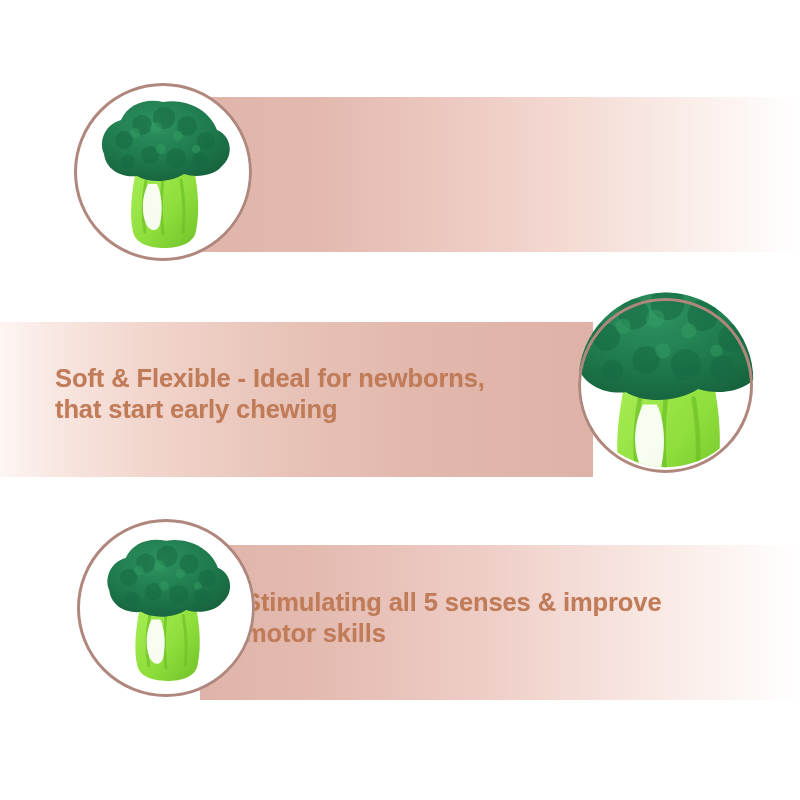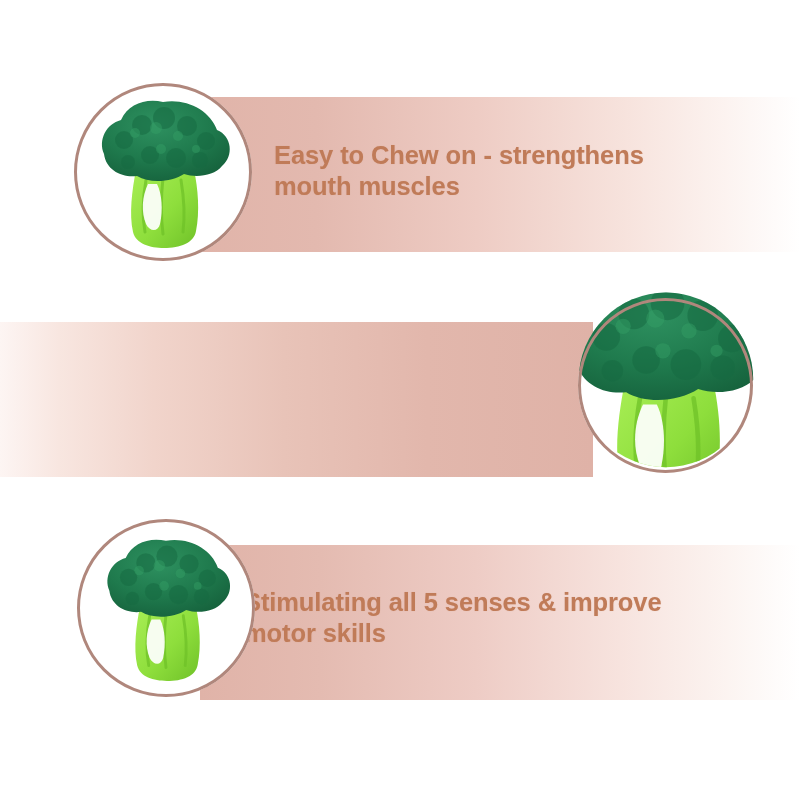--- a/index.html
+++ b/index.html
@@ -112,22 +112,20 @@
   .text-2 { left: 55px;  top: 363px; width: 520px; }
   .text-3 { left: 244px; top: 587px; width: 500px; }
 </style>
 </head>
 <body>
 
 <div id="stage">
 
   <div class="bar bar-1"></div>
 
-  <div class="feature-text text-1">Easy to Chew on - strengthens
-mouth muscles</div>
 
   <div class="badge badge-1">
     <div class="badge-clip">
       <svg class="broccoli" width="150" height="160" viewBox="0 0 150 160">
         <defs>
           <radialGradient id="floretG1" cx="42%" cy="30%" r="78%">
             <stop offset="0%" stop-color="#2e9160"></stop>
             <stop offset="55%" stop-color="#1f7a4d"></stop>
             <stop offset="100%" stop-color="#15603b"></stop>
           </radialGradient>
@@ -169,20 +167,22 @@
           <circle cx="108" cy="57" r="4"></circle>
           <circle cx="73" cy="57" r="5"></circle>
         </g>
       </svg>
     </div>
     <div class="badge-ring"></div>
   </div>
 
   <div class="bar bar-2"></div>
 
+  <div class="feature-text text-2">Soft &amp; Flexible - Ideal for newborns,
+that start early chewing</div>
 
   <div class="badge badge-2">
     <div class="badge-clip">
       <svg class="broccoli" width="230" height="245" viewBox="0 0 150 160">
         <defs>
           <radialGradient id="floretG2" cx="42%" cy="30%" r="78%">
             <stop offset="0%" stop-color="#2e9160"></stop>
             <stop offset="55%" stop-color="#1f7a4d"></stop>
             <stop offset="100%" stop-color="#15603b"></stop>
           </radialGradient>

